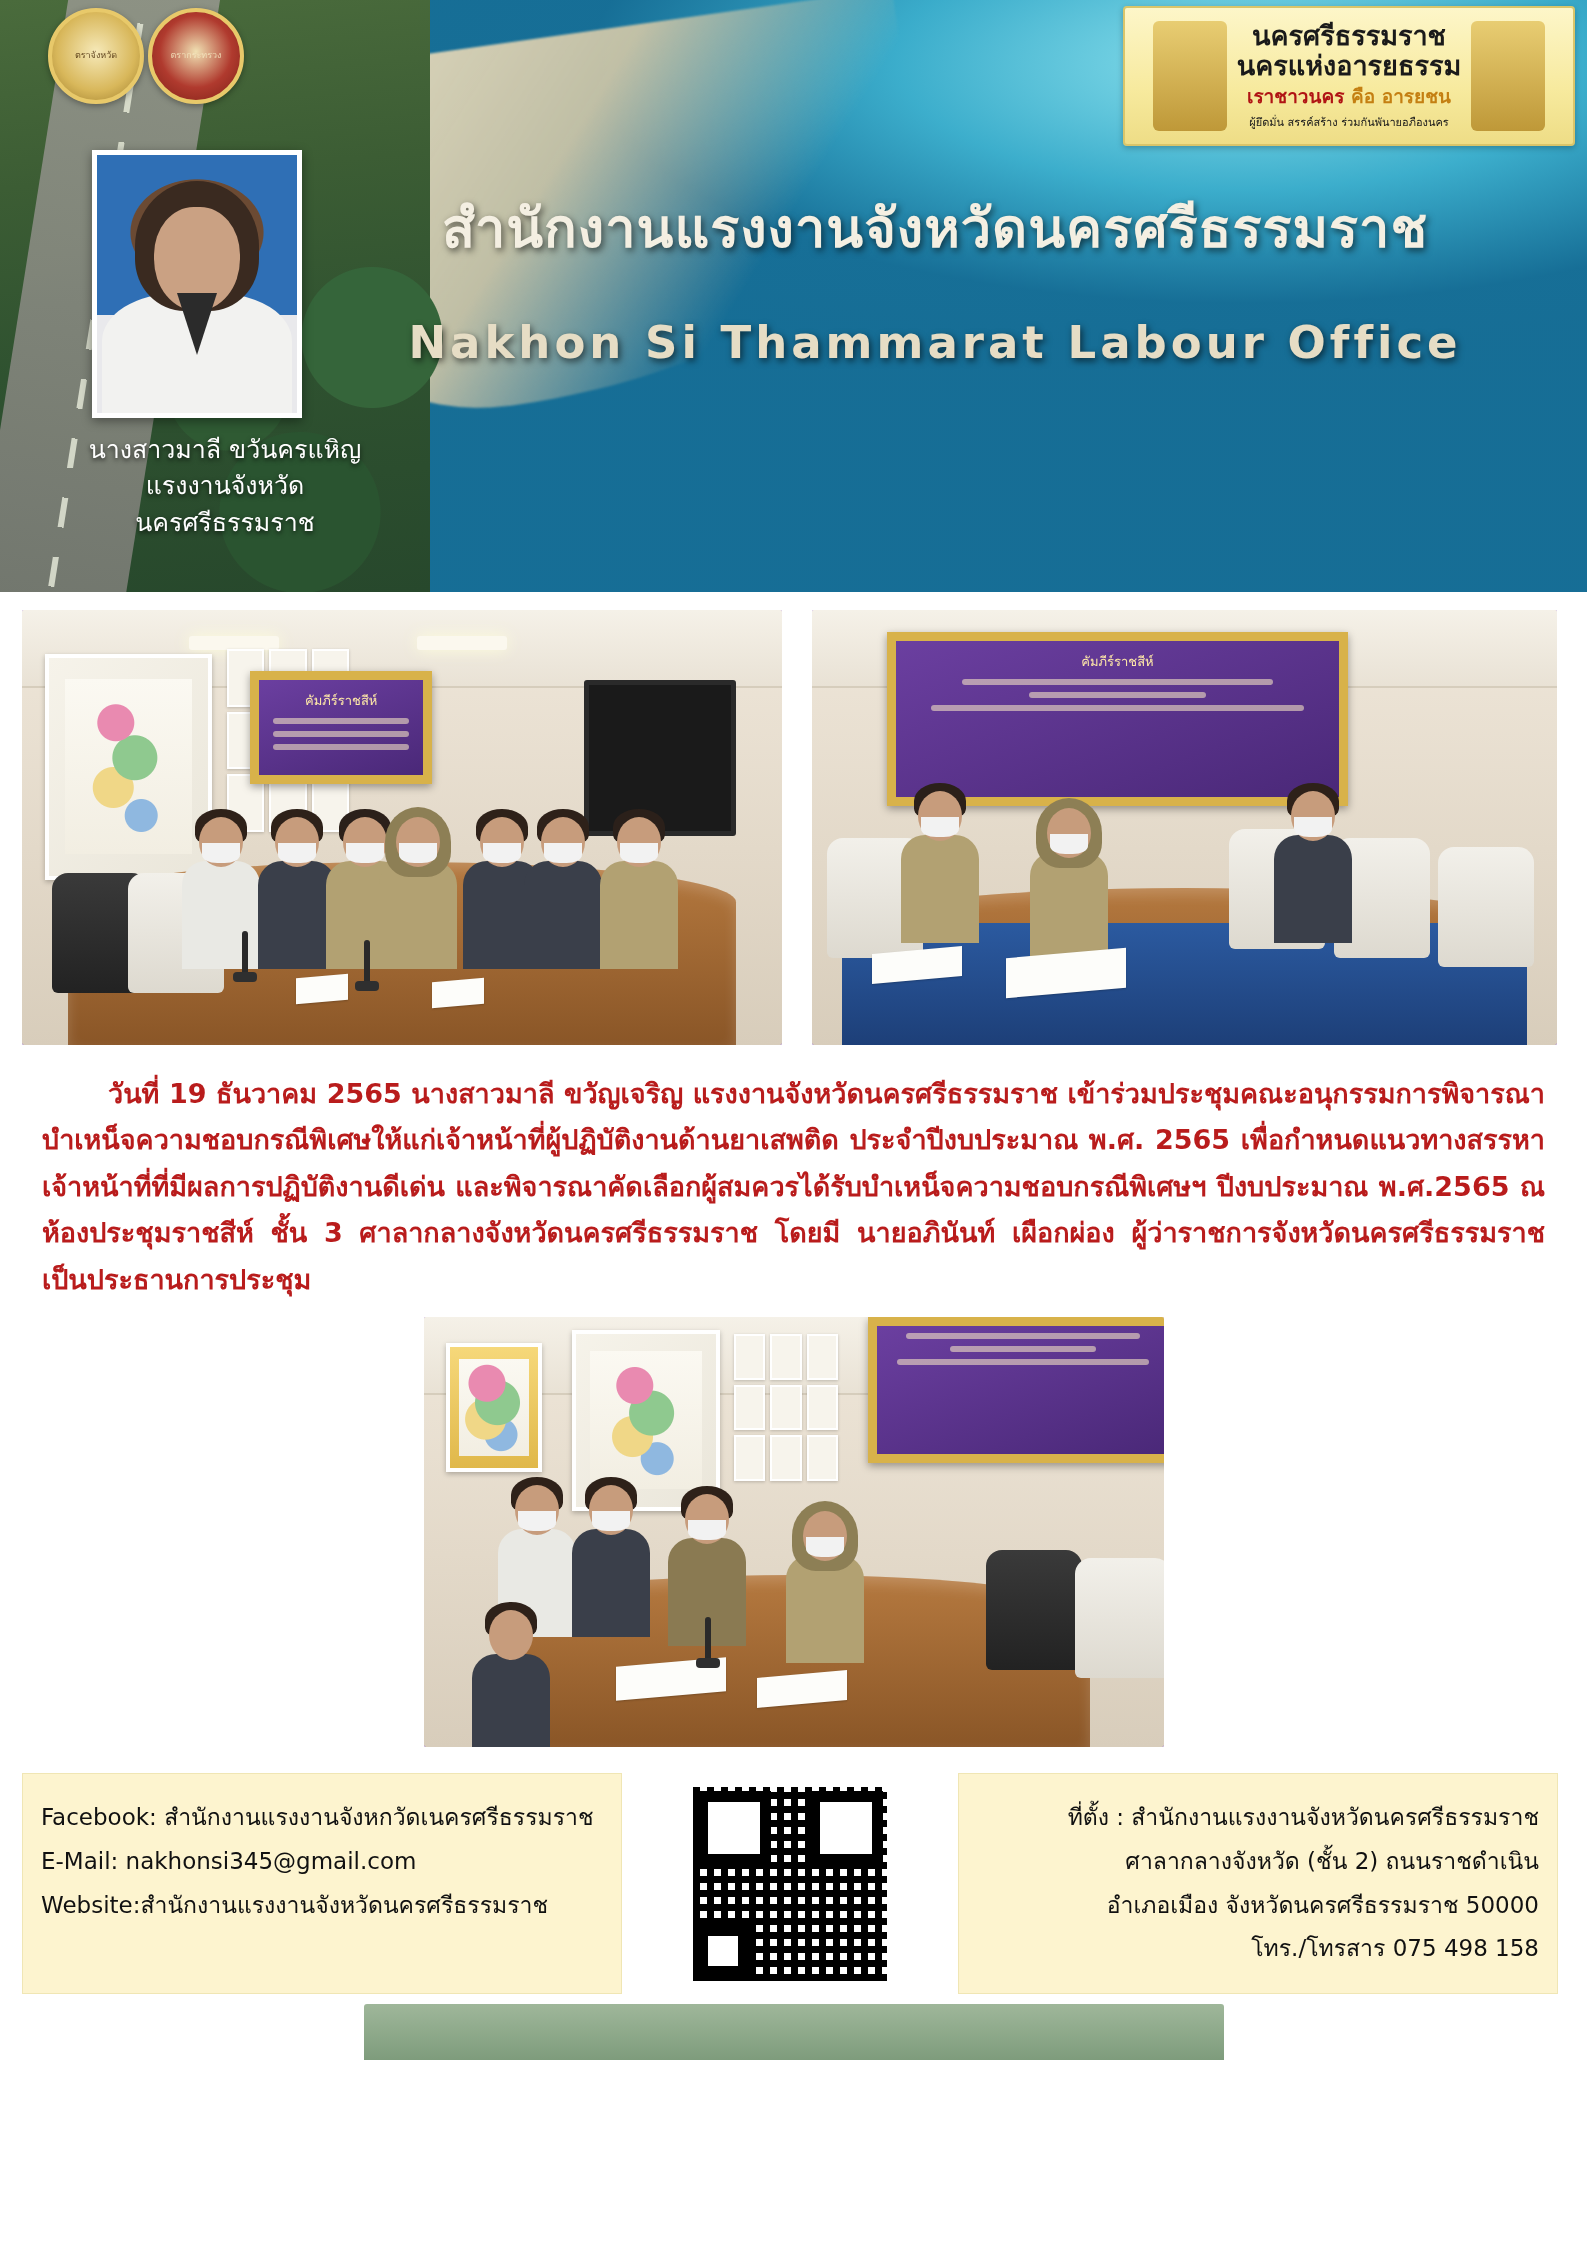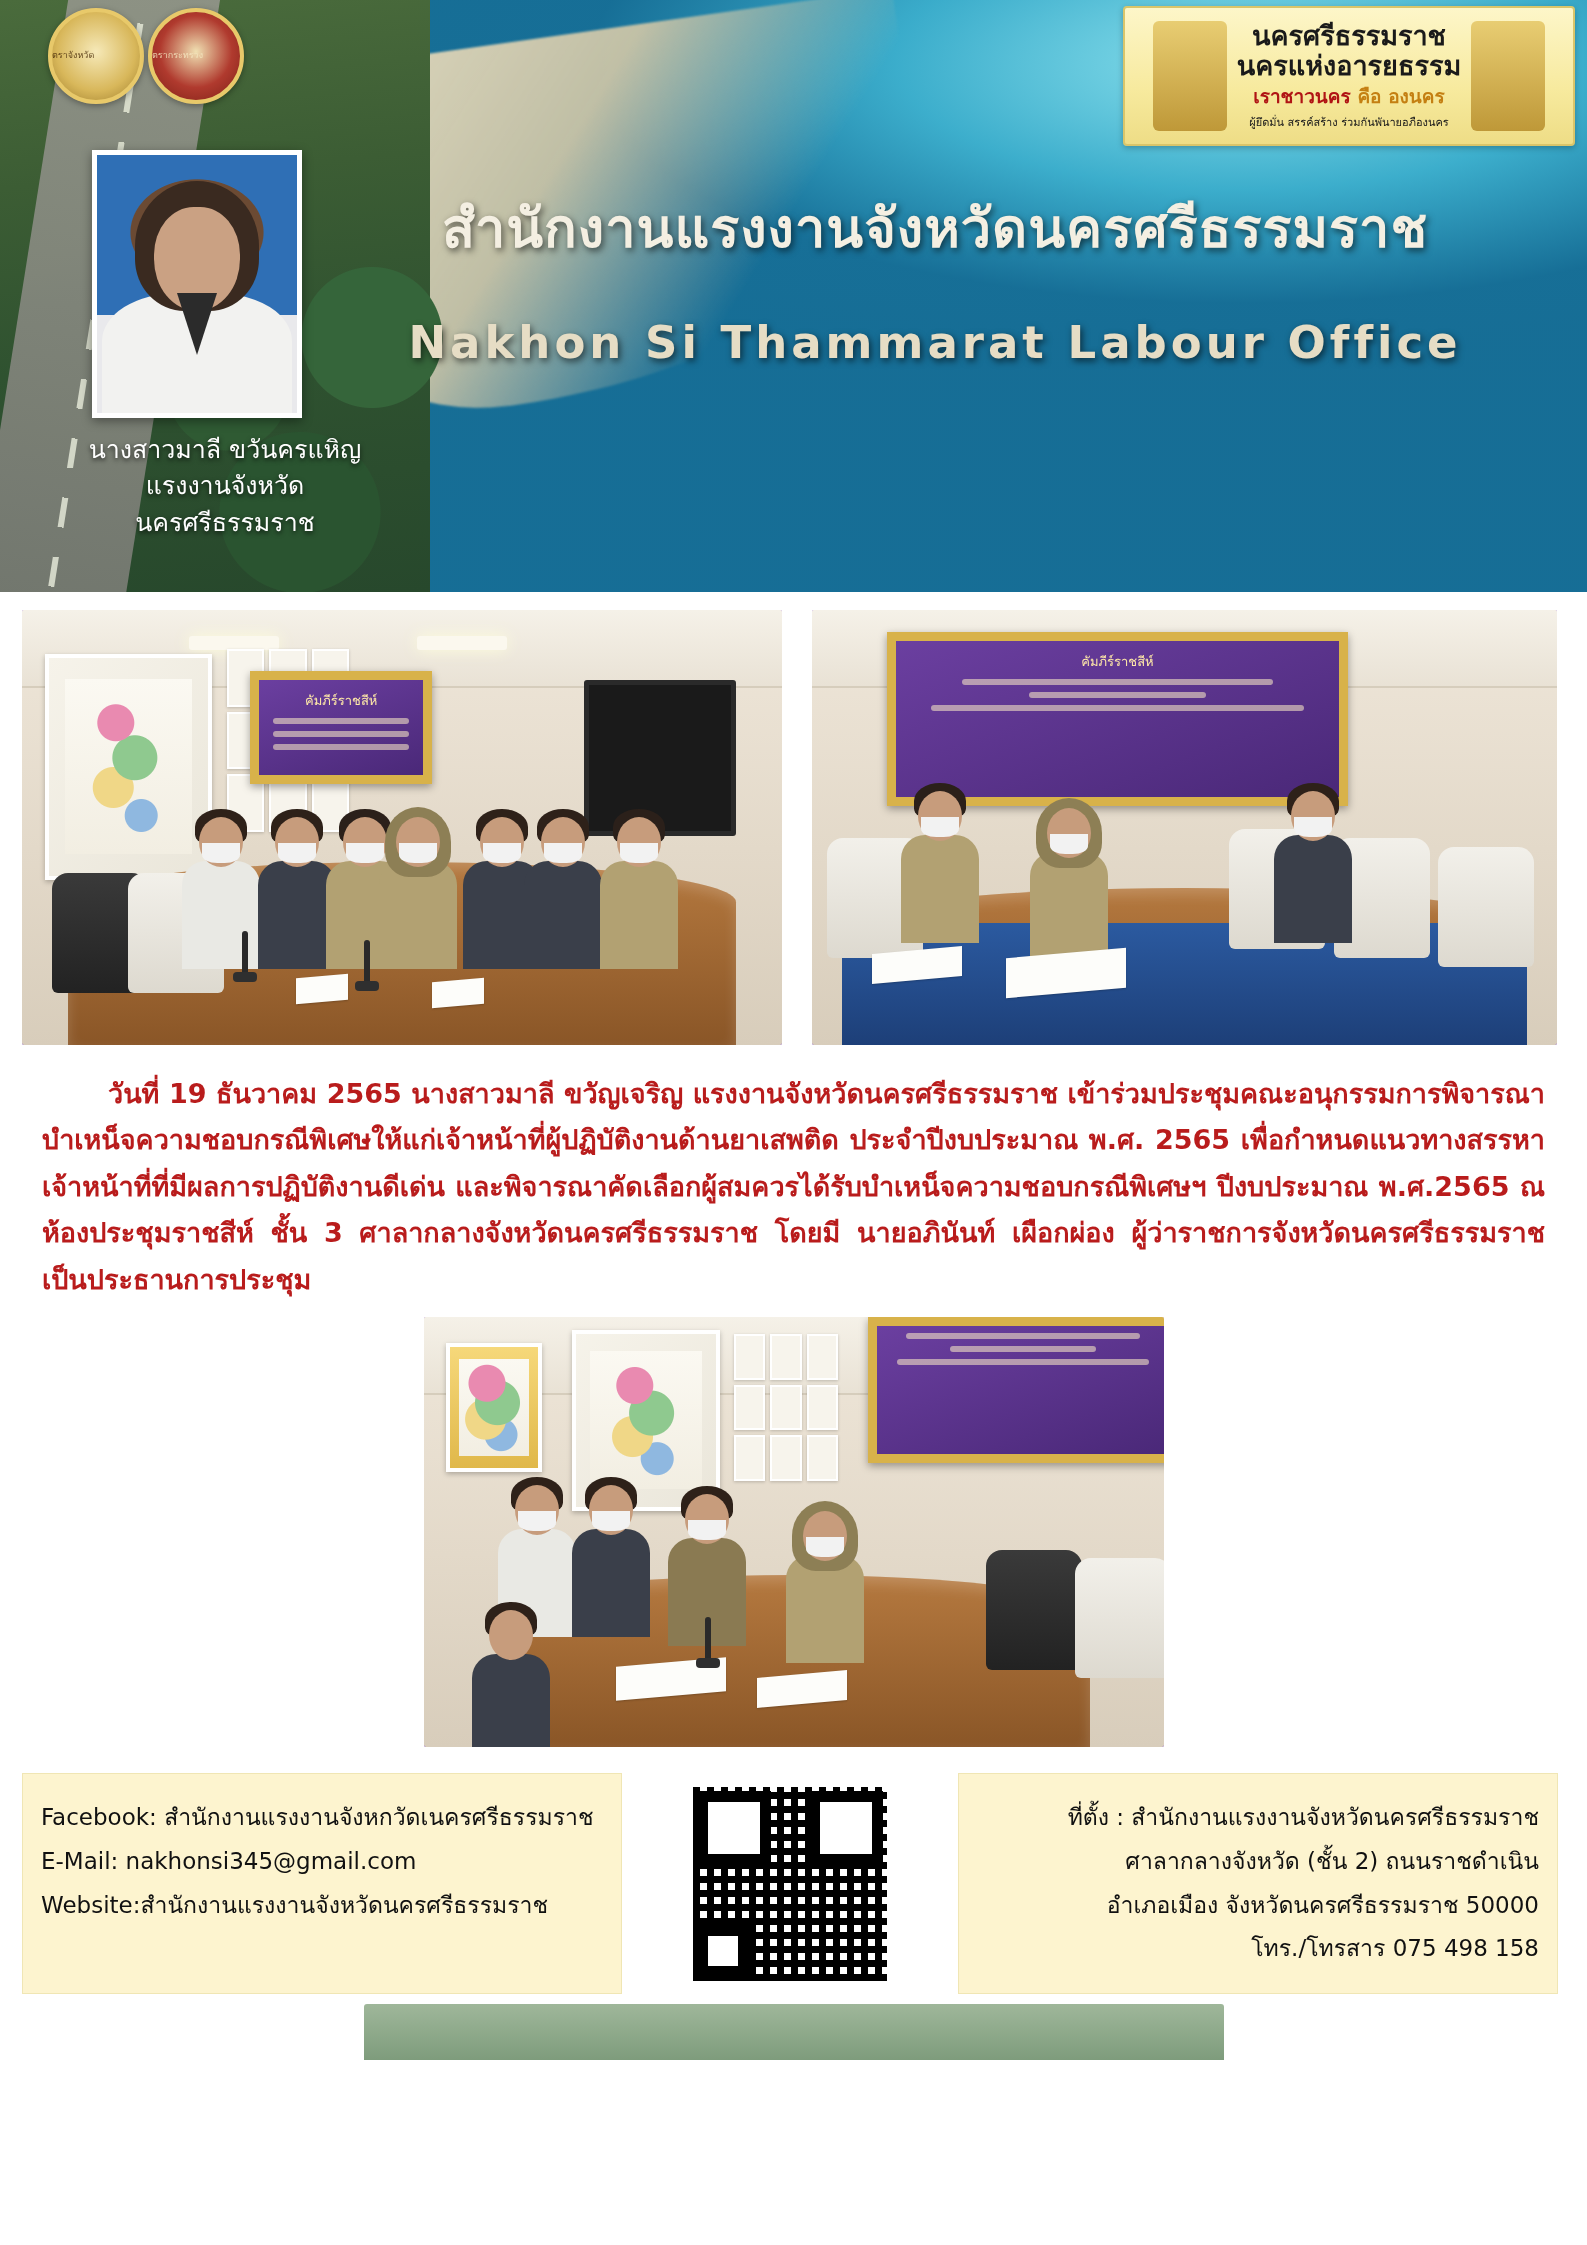--- a/index.html
+++ b/index.html
@@ -61,21 +61,21 @@
     position: absolute; left: 120px; top: 250px; width: 360px; height: 350px;
     background: radial-gradient(circle at 30% 40%, #2f5a33 0 60px, transparent 61px),
                 radial-gradient(circle at 70% 25%, #35653a 0 70px, transparent 71px),
                 radial-gradient(circle at 50% 75%, #2a5430 0 80px, transparent 81px);
   }
 
   
   .emblem {
     position: absolute; border-radius: 50%;
     border: 4px solid #e8c96a;
-    display: flex; align-items: center; 
+    display: flex; align-items: center; justify-content: center;
     box-shadow: 0 2px 6px rgba(0,0,0,.35);
     overflow: hidden;
   }
   .emblem-1 { left: 48px; top: 8px; width: 96px; height: 96px;
     background: radial-gradient(circle at 50% 45%, #f6e9b8 0%, #d8b75a 60%, #9b7a2a 100%); }
   .emblem-2 { left: 148px; top: 8px; width: 96px; height: 96px;
     background: radial-gradient(circle at 50% 45%, #f0e0b2 0%, #b03a2e 55%, #7b1f16 100%); }
   .emblem-inner {
     font-size: 9px; color: #4a2d0a; text-align: center; line-height: 1.05;
     font-family: "DejaVu Sans", sans-serif;
@@ -387,21 +387,21 @@
     </div>
 
     <div class="province-plate">
       <div class="side-fig"></div>
       <div class="province-text">
         <div class="l1">นครศรีธรรมราช</div>
         <div class="l1">นครแห่งอารยธรรม</div>
         <div class="l2">
           <span>เราชาวนคร</span>
           <span class="gold">คือ</span>
-          <span class="gold">องนคร</span>
+          <span class="gold">อารยชน</span>
         </div>
         <div class="l3">ผู้ยึดมั่น สรรค์สร้าง ร่วมกันพันายอภืองนคร</div>
       </div>
       <div class="side-fig"></div>
     </div>
 
     <div class="portrait-card">
       <div class="portrait-img">
         <div class="portrait-body"></div>
         <div class="portrait-hair"></div>

